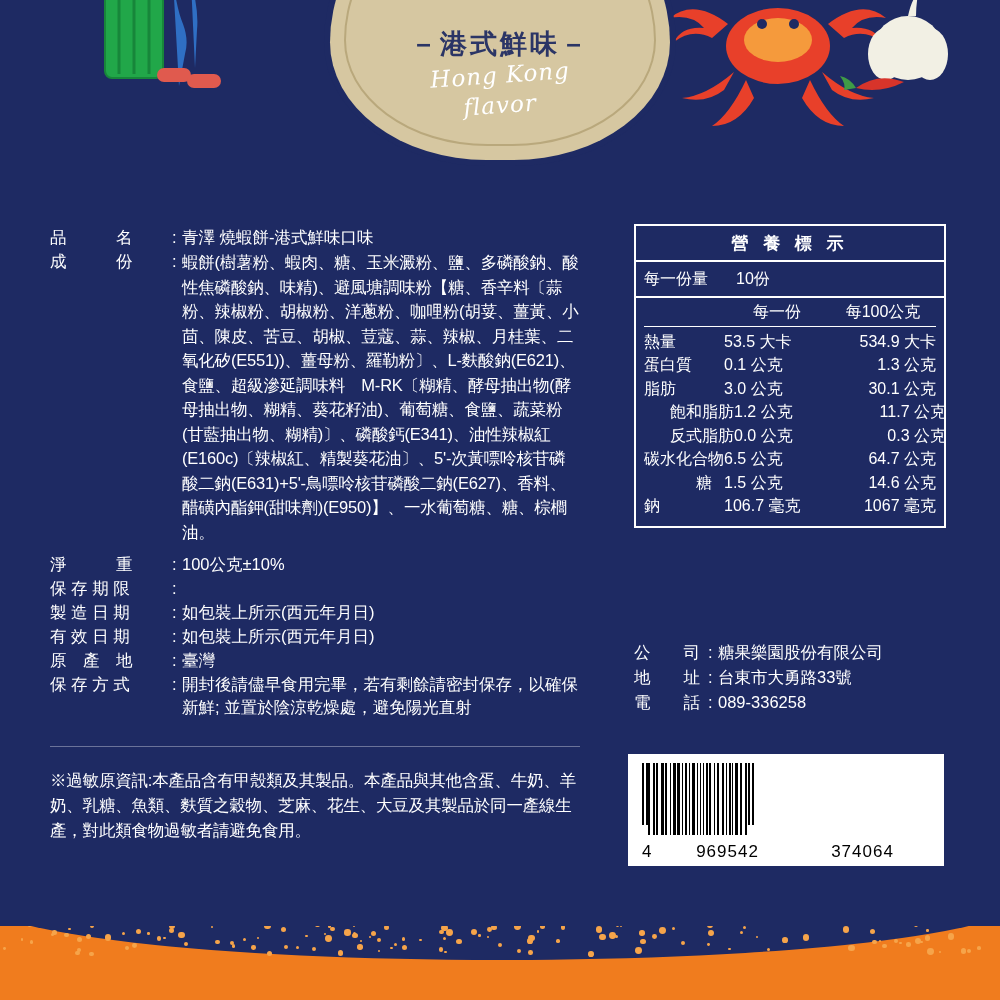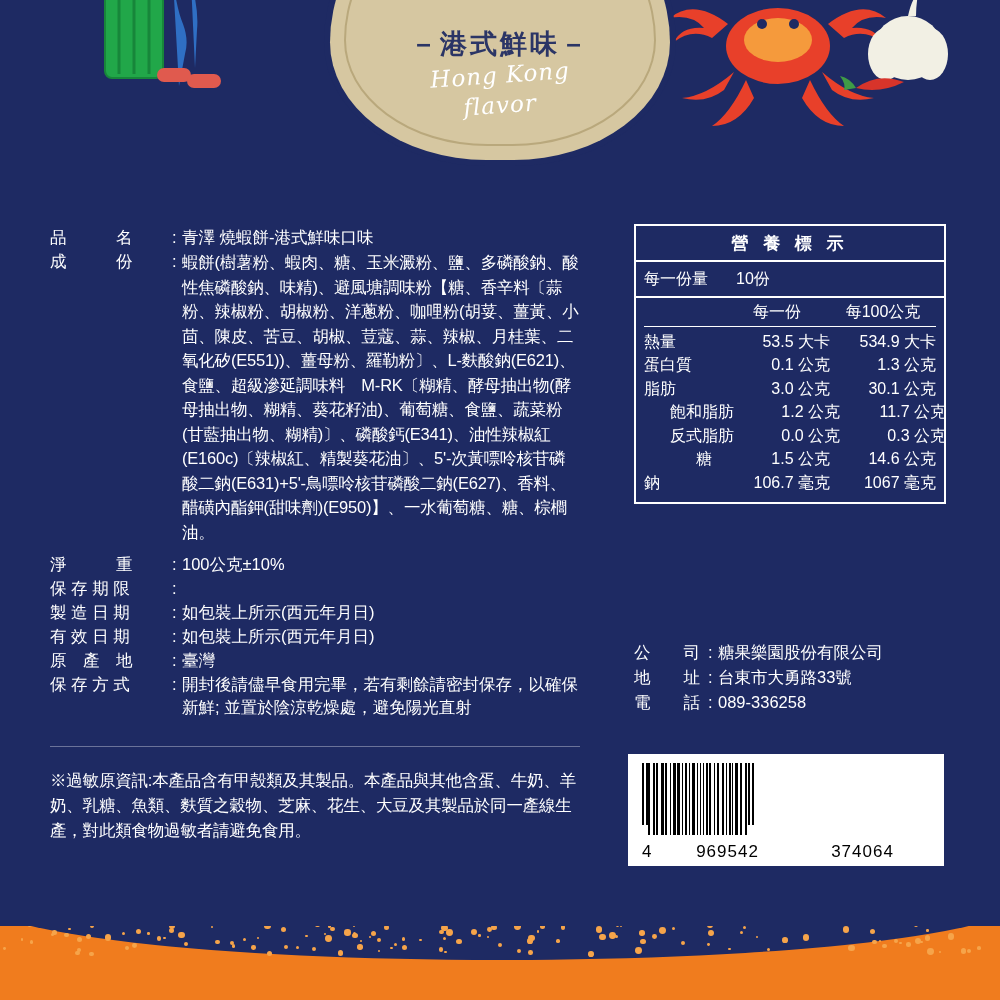--- a/index.html
+++ b/index.html
@@ -93,21 +93,21 @@
     border-bottom: 2px solid #ffffff;
   }
   .nutri-sub { padding: 5px 8px 6px 8px; border-bottom: 2px solid #ffffff; }
   .nutri-sub .sr { display: flex; font-size: 16px; line-height: 23px; }
   .nutri-sub .sr .k { width: 92px; flex: 0 0 92px; }
   .nutri-sub .sr .v { flex: 1; }
 
   .nutri-body { padding: 2px 8px 8px 8px; }
   .nrow { display: flex; font-size: 16px; line-height: 23.5px; }
   .nrow .c1 { flex: 1; text-align: left; white-space: nowrap; }
-  .nrow .c2 { width: 106px; flex: 0 0 106px; text-align: right; }
+  .nrow .c2 { width: 106px; flex: 0 0 106px; }
   .nrow .c3 { width: 106px; flex: 0 0 106px; text-align: right; }
   .nrow.head { border-bottom: 1.5px solid #ffffff; padding-bottom: 2px; margin-bottom: 3px; }
   .nrow.head .c2, .nrow.head .c3 { text-align: center; }
   .indent1 { padding-left: 26px; }
   .indent2 { padding-left: 52px; }
 
   
   .company { position: absolute; left: 634px; top: 472px; width: 360px; }
   .crow { display: flex; font-size: 16.5px; line-height: 25px; }
   .crow .ck { width: 74px; flex: 0 0 74px; display: flex; justify-content: space-between; }
@@ -288,20 +288,25 @@
       </div>
       <div class="nrow">
         <span class="c1 indent1">飽和脂肪</span>
         <span class="c2">1.2 公克</span>
         <span class="c3">11.7 公克</span>
       </div>
       <div class="nrow">
         <span class="c1 indent1">反式脂肪</span>
         <span class="c2">0.0 公克</span>
         <span class="c3">0.3 公克</span>
+      </div>
+      <div class="nrow">
+        <span class="c1">碳水化合物</span>
+        <span class="c2">6.5 公克</span>
+        <span class="c3">64.7 公克</span>
       </div>
       <div class="nrow">
         <span class="c1 indent2">糖</span>
         <span class="c2">1.5 公克</span>
         <span class="c3">14.6 公克</span>
       </div>
       <div class="nrow">
         <span class="c1">鈉</span>
         <span class="c2">106.7 毫克</span>
         <span class="c3">1067 毫克</span>

